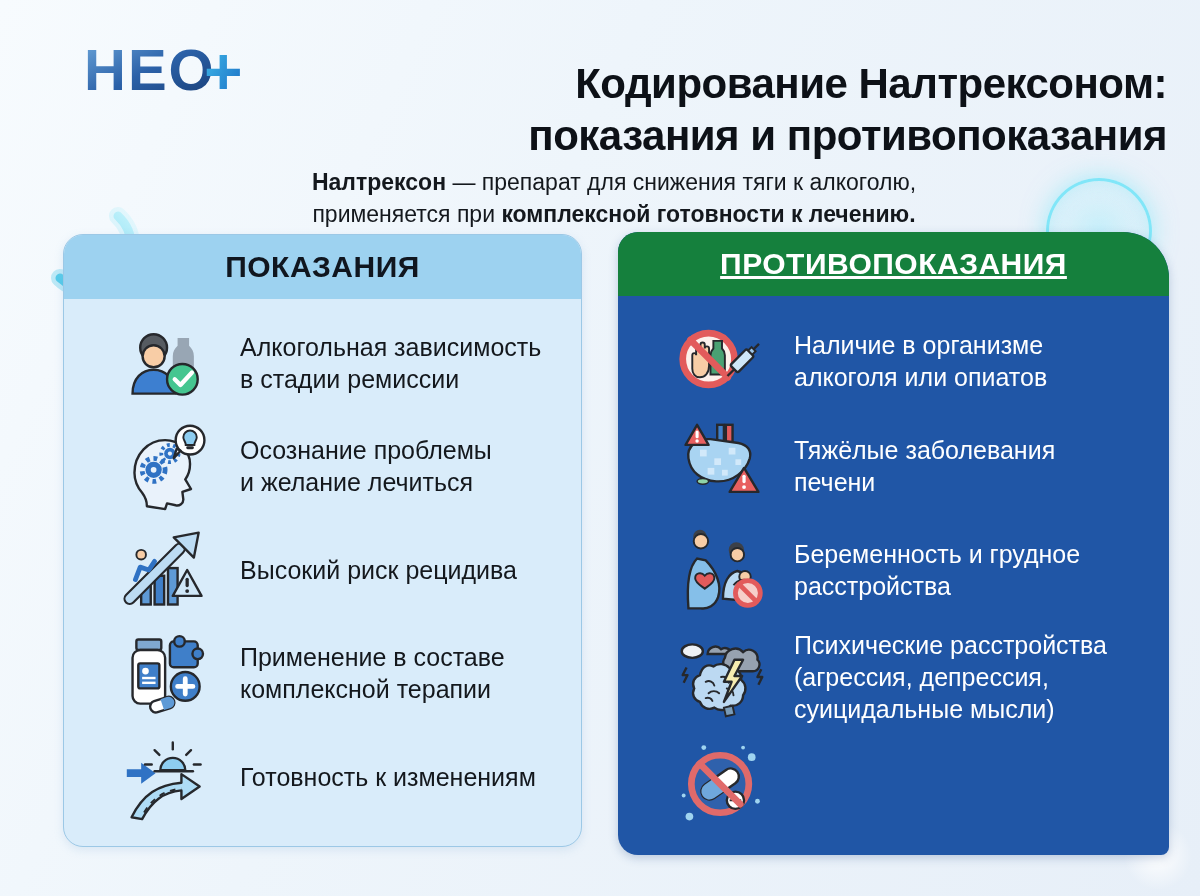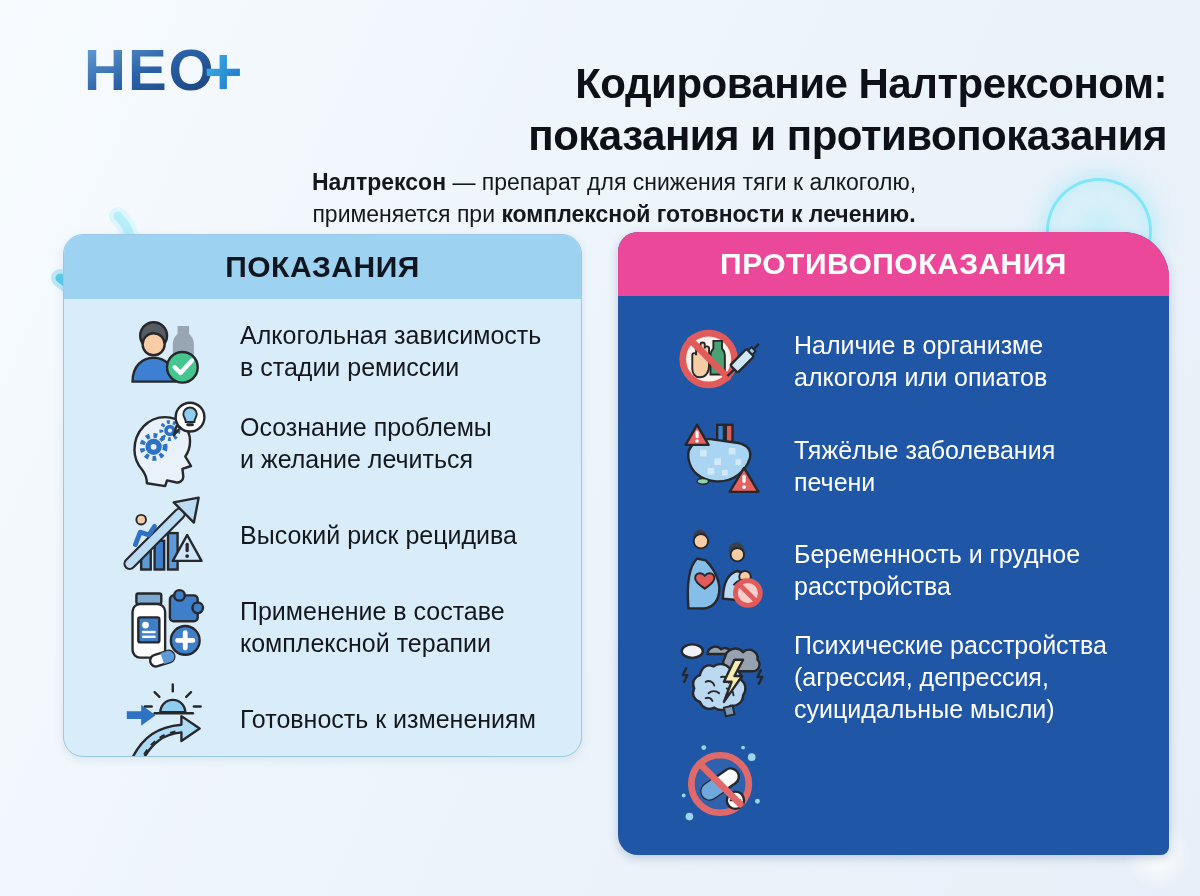--- a/index.html
+++ b/index.html
@@ -16,35 +16,35 @@
     white-space:pre-line;letter-spacing:-0.5px;
   }
   .subtitle{
     position:absolute;left:0;right:0;top:143px;text-align:center;
     font-size:23px;line-height:1.4;color:#14181d;padding-left:28px;
   }
   .subtitle .b{font-weight:bold;}
   
   .panel{position:absolute;overflow:hidden;box-sizing:border-box;}
   .panel-light{
-    left:63px;top:234px;width:519px;height:523px;
+    left:63px;top:234px;width:519px;height:613px;
     background:#d9ecfa;border:1.5px solid #9cc8e6;border-radius:20px;
     box-shadow:0 3px 10px rgba(110,160,205,.18);
   }
   .panel-dark{
     left:618px;top:232px;width:551px;height:623px;
     background:#2056a6;border-radius:20px 46px 8px 20px;
     box-shadow:0 3px 10px rgba(40,80,140,.25);
   }
   .panel-header{
     height:64px;display:flex;align-items:center;justify-content:center;
     font-weight:bold;font-size:30px;letter-spacing:.5px;
   }
   .panel-light .panel-header{background:#9dd2f0;color:#10161f;}
-  .panel-dark  .panel-header{background:#ec4899;color:#ffffff;}
+  .panel-dark  .panel-header{background:#15803d;color:#ffffff;text-decoration:underline;}
   .panel-body{
     display:flex;flex-direction:column;justify-content:space-evenly;
     height:calc(100% - 64px);padding:6px 12px 12px 24px;box-sizing:border-box;margin-left:34px;
   }
   .item{display:flex;align-items:center;gap:26px;}
   .item .icon{width:92px;height:92px;flex:none;display:flex;align-items:center;justify-content:center;}
   .item .icon svg{width:92px;height:92px;}
   .item .txt{font-size:25px;line-height:1.28;white-space:pre-line;color:#14181d;}
   .panel-dark .item .txt{color:#ffffff;}
   

